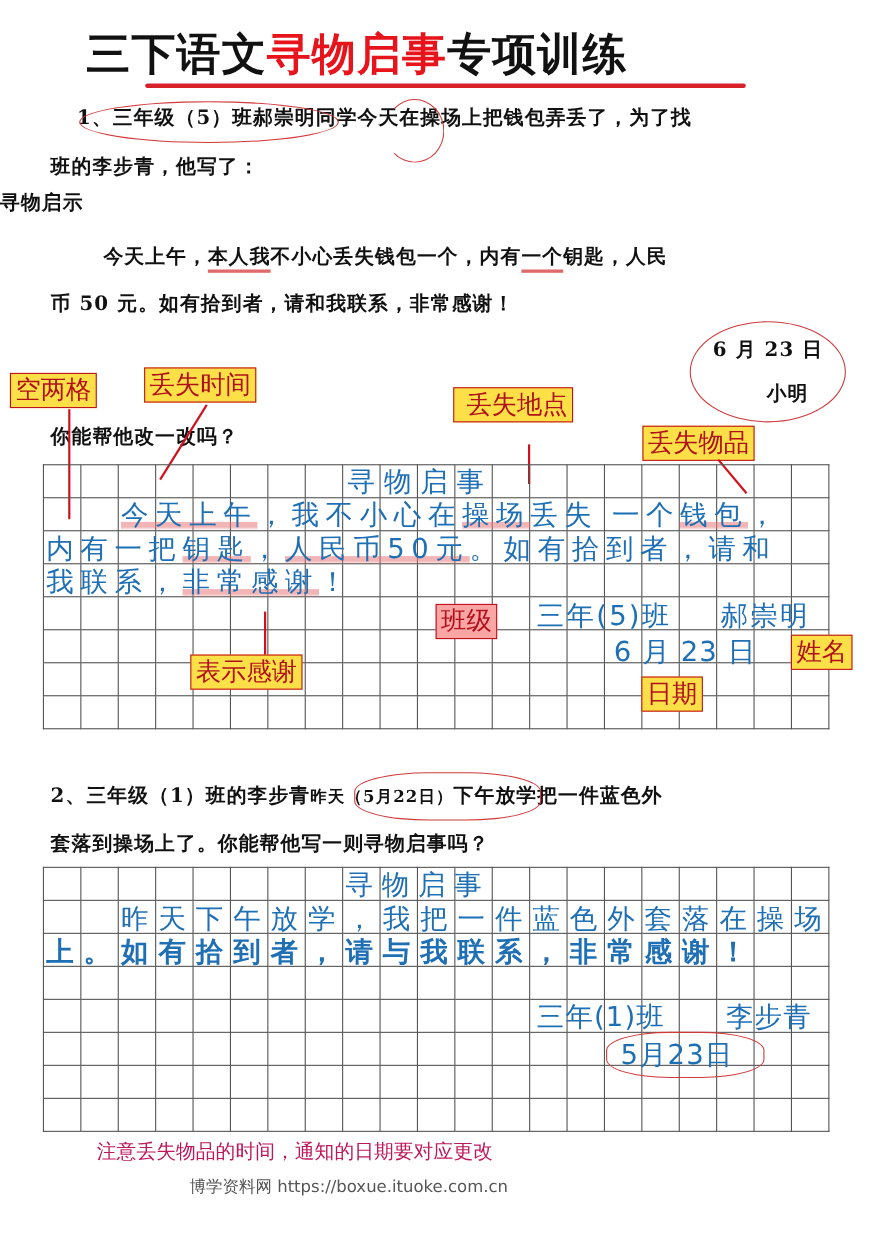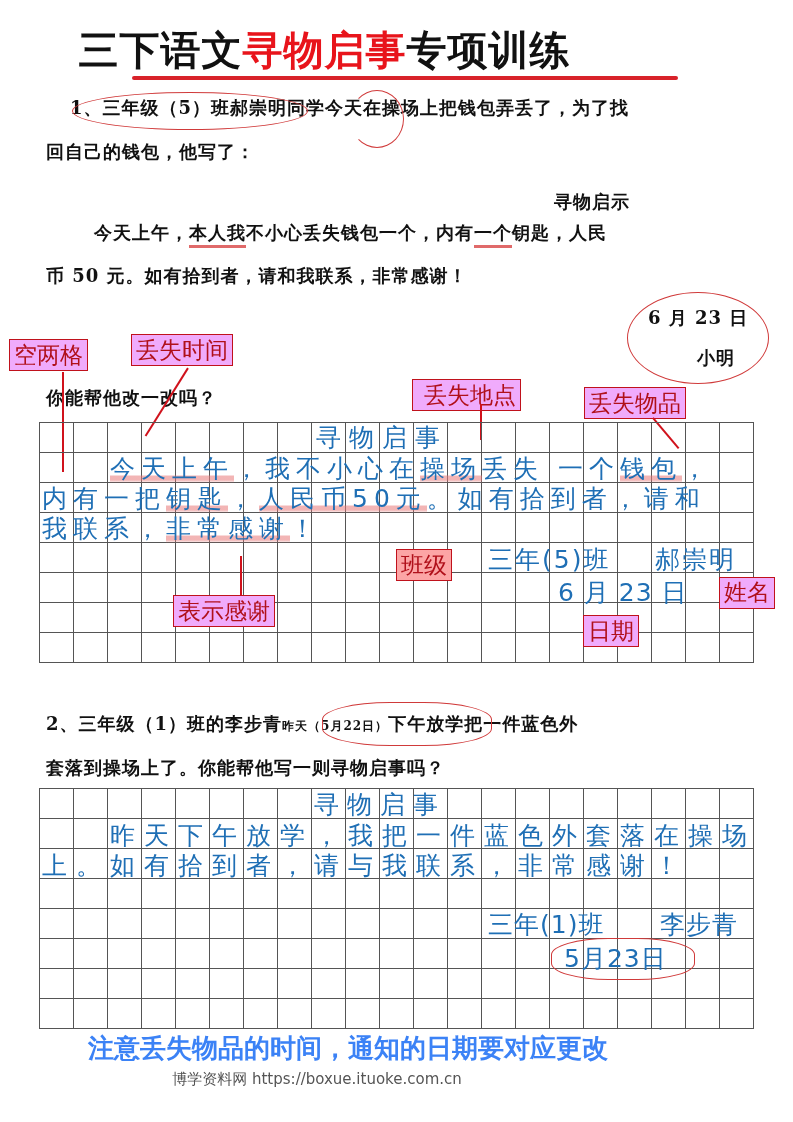--- a/index.html
+++ b/index.html
@@ -6,56 +6,56 @@
   body { width: 793px; height: 1122px; position: relative; overflow: hidden;
          font-family: "DejaVu Sans", "Liberation Sans", sans-serif; color: #111; }
   .abs { position: absolute; }
   .title { left: 0; width: 649px; top: 22px; text-align: center; font-size: 40px; font-weight: bold; letter-spacing: 1px; line-height: 56px; }
   .title .red { color: #e8141b; }
   .title-line { left: 132px; top: 76px; width: 546px; height: 4px; background: #d8222a; border-radius: 2px; }
   .q { font-family: "DejaVu Serif", "Liberation Serif", serif; font-size: 18px; font-weight: bold; line-height: 44px; letter-spacing: 1px; }
   .sample { font-family: "DejaVu Serif", "Liberation Serif", serif; font-size: 18px; font-weight: bold; letter-spacing: 1px; }
   .ul { text-decoration: underline; text-decoration-color: #e06a6a; text-decoration-thickness: 3px; text-underline-offset: 6px; }
   .ellipse { border: 1.5px solid #d03a3a; border-radius: 50%; }
-  .label { border: 1.5px solid #c0121c; color: #b0101a; background: #f0abfc; font-size: 23px; line-height: 30px; padding: 0 4px; white-space: nowrap; }
+  .label { border: 1.5px solid #c0121c; color: #b0101a; background: #fde047; font-size: 23px; line-height: 30px; padding: 0 4px; white-space: nowrap; }
   .grid { border-collapse: collapse; table-layout: fixed; }
   .grid td { border: 1px solid #555; width: 33px; height: 29px; padding: 0; }
   .blue { color: #1f6fb5; font-size: 25px; line-height: 30px; white-space: nowrap; letter-spacing: 0px; }
   .hl { background: linear-gradient(to top, transparent 0, rgba(232,120,120,0.55) 3px, rgba(232,120,120,0.55) 7px, transparent 8px); }
   .arrow { background: #d0121c; width: 1.5px; }
-  .green { color: #3b82f6; font-size: 26px; line-height: 36px; font-weight: bold; }
+  .green { color: #be185d; font-size: 18px; line-height: 36px; }
   .footer { color: #555; font-size: 15px; }
 </style>
 </head>
 <body>
 
 <div class="abs title">
   <span>三下语文</span><span class="red">寻物启事</span><span>专项训练</span>
 </div>
 <div class="abs title-line"></div>
 
 <div class="abs q" style="left:46px; top:86px; width:710px; white-space:nowrap;margin-left:24px;">
   <span>1、</span><span>三年级（5）班郝崇明</span><span>同学</span><span>今天</span><span>在操场上把钱包弄丢了，为了找</span>
 </div>
 <div class="abs ellipse" style="left:72px; top:92px; width:234px; height:36px;"></div>
 <div class="abs ellipse" style="left:350px; top:90px; width:52px; height:56px; border-left-color:transparent; border-bottom-color:#d03a3a;"></div>
-<div class="abs q" style="left:46px; top:130px;">回自己的钱包，他写了：</div>
-
-<div class="abs sample" style="left:0; width:630px; top:190px; text-align:right;">寻物启示</div>
+<div class="abs q" style="left:46px; top:130px;">班的李步青，他写了：</div>
+
+<div class="abs sample" style="left:0; width:630px; top:172px; text-align:left;">寻物启示</div>
 <div class="abs sample" style="left:94px; top:221px; white-space:nowrap;">
   <span>今天上午，</span><span class="ul">本人我</span><span>不小心丢失钱包一个，内有</span><span class="ul">一个</span><span>钥匙，人民</span>
 </div>
 <div class="abs sample" style="left:46px; top:264px; white-space:nowrap;">币 50 元。如有拾到者，请和我联系，非常感谢！</div>
 <div class="abs ellipse" style="left:627px; top:292px; width:140px; height:90px;"></div>
 <div class="abs sample" style="left:648px; top:306px;">6 月 23 日</div>
 <div class="abs sample" style="left:697px; top:346px;">小明</div>
 
 <div class="abs label" style="left:9px; top:339px;">空两格</div>
 <div class="abs label" style="left:131px; top:334px;">丢失时间</div>
-<div class="abs label" style="left:412px; top:379px;padding-left:11px;">丢失地点</div>
+<div class="abs label" style="left:412px; top:352px;padding-left:11px;">丢失地点</div>
 <div class="abs label" style="left:584px; top:387px;">丢失物品</div>
 <div class="abs q" style="left:46px; top:376px;">你能帮他改一改吗？</div>
 
 <div class="abs arrow" style="left:62px; top:372px; height:100px;"></div>
 <div class="abs arrow" style="left:187px; top:368px; height:80px; transform:rotate(32deg); transform-origin:top;"></div>
 <div class="abs arrow" style="left:480px; top:404px; height:36px;"></div>
 <div class="abs arrow" style="left:652px; top:418px; height:40px; transform:rotate(-40deg); transform-origin:top;"></div>
 
 <table class="abs grid" style="left:39px; top:422px;">
   <tbody>
@@ -240,41 +240,41 @@
         <td></td>
         <td></td>
         <td></td>
         <td></td>
         <td></td>
       </tr>
 </tbody>
   </table>
 
 <div class="abs blue" style="left:316px; top:423px; letter-spacing:8px;">寻物启事</div>
-<div class="abs blue" style="left:110px; top:454px; letter-spacing:6px;">
+<div class="abs blue" style="left:110px; top:454px; letter-spacing:6px;font-family:Liberation Serif, serif;">
   <span class="hl">今天上午</span><span>，</span><span>我不小心在</span><span class="hl">操场</span><span>丢失</span> <span>一个</span><span class="hl">钱包</span><span>，</span>
 </div>
 <div class="abs blue" style="left:42px; top:484px; letter-spacing:6px;">
   <span>内有一把</span><span class="hl">钥匙</span><span>，</span><span class="hl">人民币50元</span><span>。如有拾到者，请和</span>
 </div>
 <div class="abs blue" style="left:42px; top:514px; letter-spacing:6px;">
   <span>我联系，</span><span class="hl">非常感谢</span><span>！</span>
 </div>
 <div class="abs blue" style="left:488px; top:545px; letter-spacing:2px;">三年(5)班</div>
 <div class="abs blue" style="left:655px; top:545px; letter-spacing:2px;">郝崇明</div>
 <div class="abs blue" style="left:558px; top:578px; letter-spacing:1px;">6 月 23 日</div>
 
 <div class="abs label" style="left:396px; top:549px; background:#fca5a5;">班级</div>
 <div class="abs arrow" style="left:240px; top:556px; height:40px;"></div>
 <div class="abs label" style="left:173px; top:595px;">表示感谢</div>
-<div class="abs label" style="left:719px; top:577px;font-family:Liberation Serif, serif;">姓名</div>
+<div class="abs label" style="left:719px; top:577px;">姓名</div>
 <div class="abs label" style="left:583px; top:615px;">日期</div>
 
 <div class="abs q" style="left:46px; top:702px; white-space:nowrap;">
-  <span>2、三年级（1）班的李步青</span><span style="font-size:12px;">昨天（5月22日）</span><span>下午放学把一件蓝色外</span>
+  <span>2、三年级（1）班的李步青</span><span style="font-size:15px;">昨天（5月22日）</span><span>下午放学把一件蓝色外</span>
 </div>
 <div class="abs ellipse" style="left:322px; top:702px; width:168px; height:42px; border-radius:40%;"></div>
 <div class="abs q" style="left:46px; top:746px;">套落到操场上了。你能帮他写一则寻物启事吗？</div>
 
 <table class="abs grid" style="left:39px; top:788px;">
   <tbody>
       <tr>
         <td></td>
         <td></td>
         <td></td>
@@ -456,21 +456,21 @@
         <td></td>
         <td></td>
         <td></td>
         <td></td>
       </tr>
 </tbody>
   </table>
 
 <div class="abs blue" style="left:314px; top:790px; letter-spacing:8px;">寻物启事</div>
 <div class="abs blue" style="left:110px; top:821px; letter-spacing:9px;">昨天下午放学，我把一件蓝色外套落在操场</div>
-<div class="abs blue" style="left:42px; top:851px; letter-spacing:9px;">上。如有拾到者，请与我联系，非常感谢！</div>
+<div class="abs blue" style="left:42px; top:851px; letter-spacing:9px;font-weight:bold;">上。如有拾到者，请与我联系，非常感谢！</div>
 <div class="abs blue" style="left:488px; top:910px; letter-spacing:1px;">三年(1)班</div>
 <div class="abs blue" style="left:660px; top:910px; letter-spacing:1px;">李步青</div>
 <div class="abs blue" style="left:564px; top:944px; letter-spacing:1px;">5月23日</div>
 <div class="abs ellipse" style="left:551px; top:938px; width:142px; height:40px; border-radius:40%;"></div>
 
 <div class="abs green" style="left:88px; top:1030px;">注意丢失物品的时间，通知的日期要对应更改</div>
 
 <div class="abs footer" style="left:0; width:634px; top:1070px; text-align:center;">博学资料网 https://boxue.ituoke.com.cn</div>
 
 </body></html>

